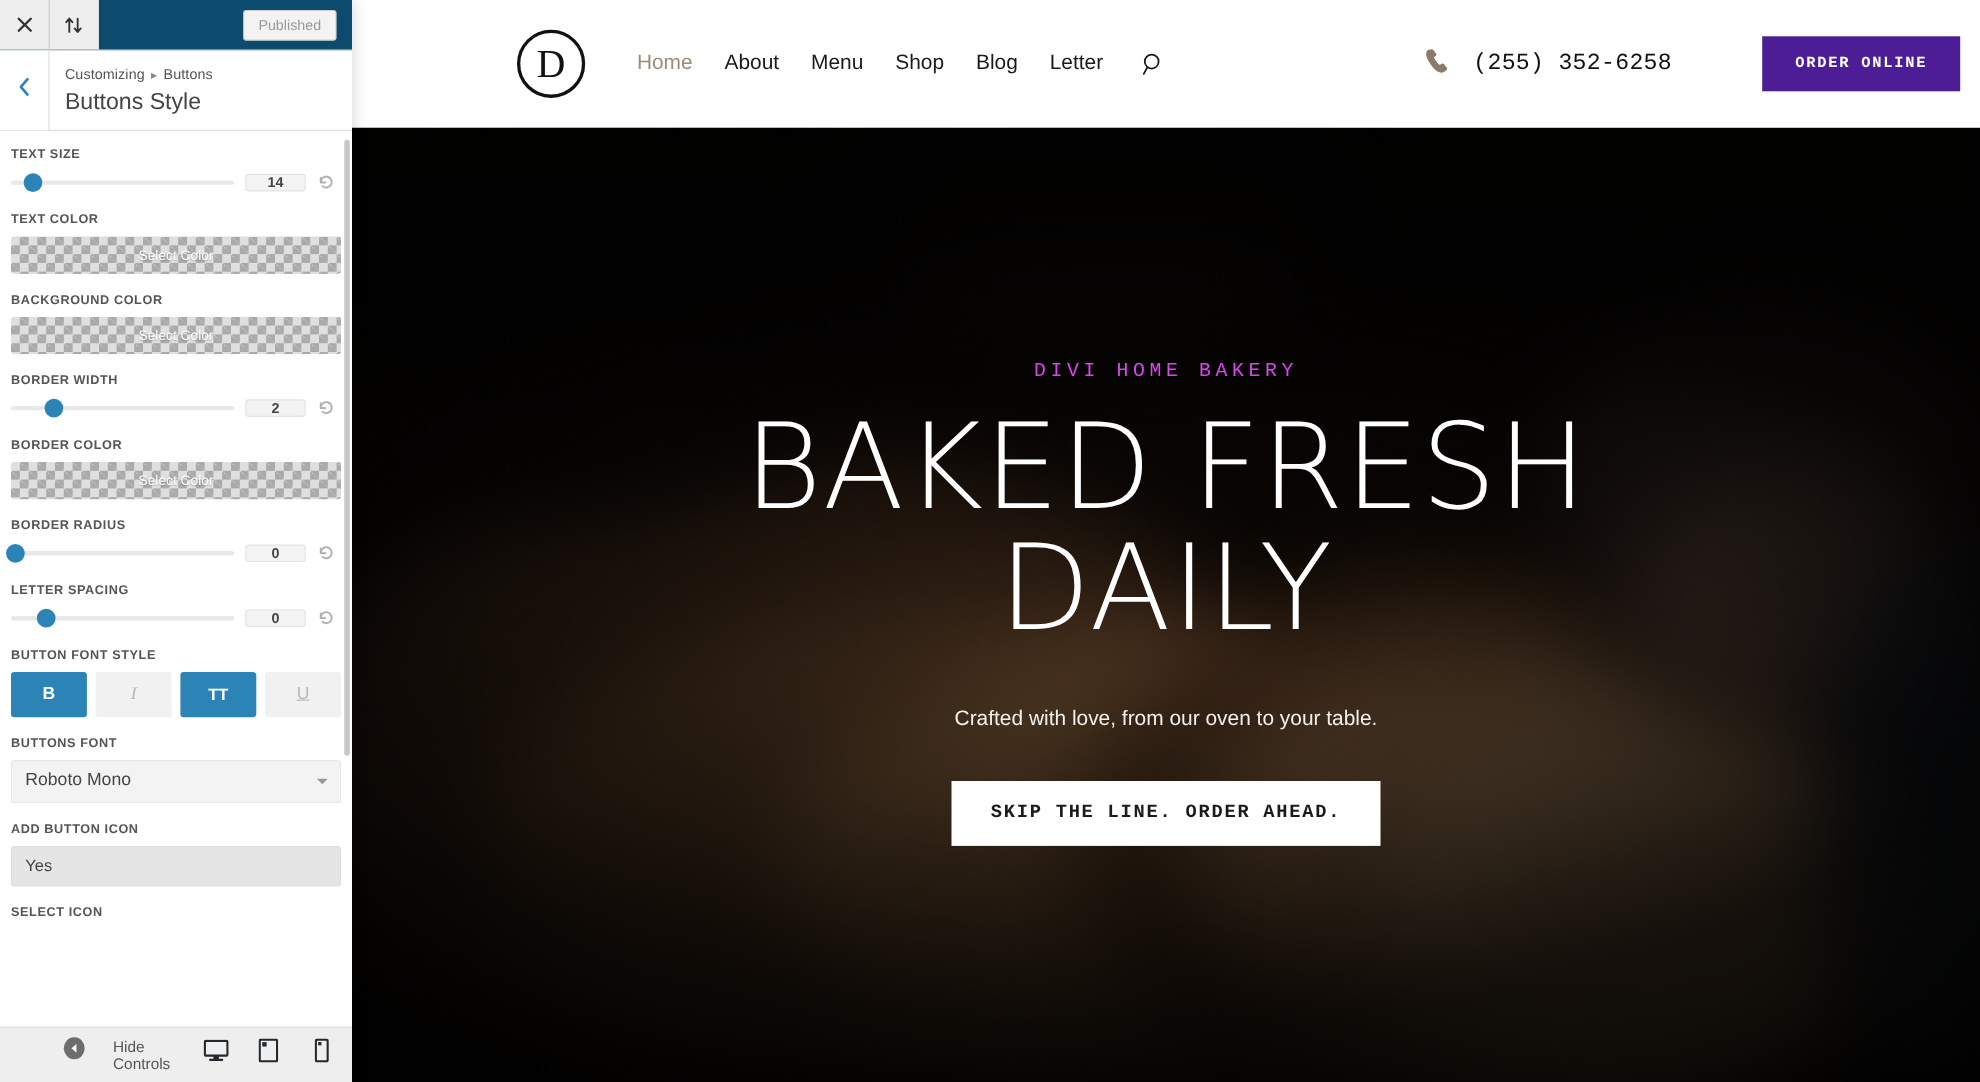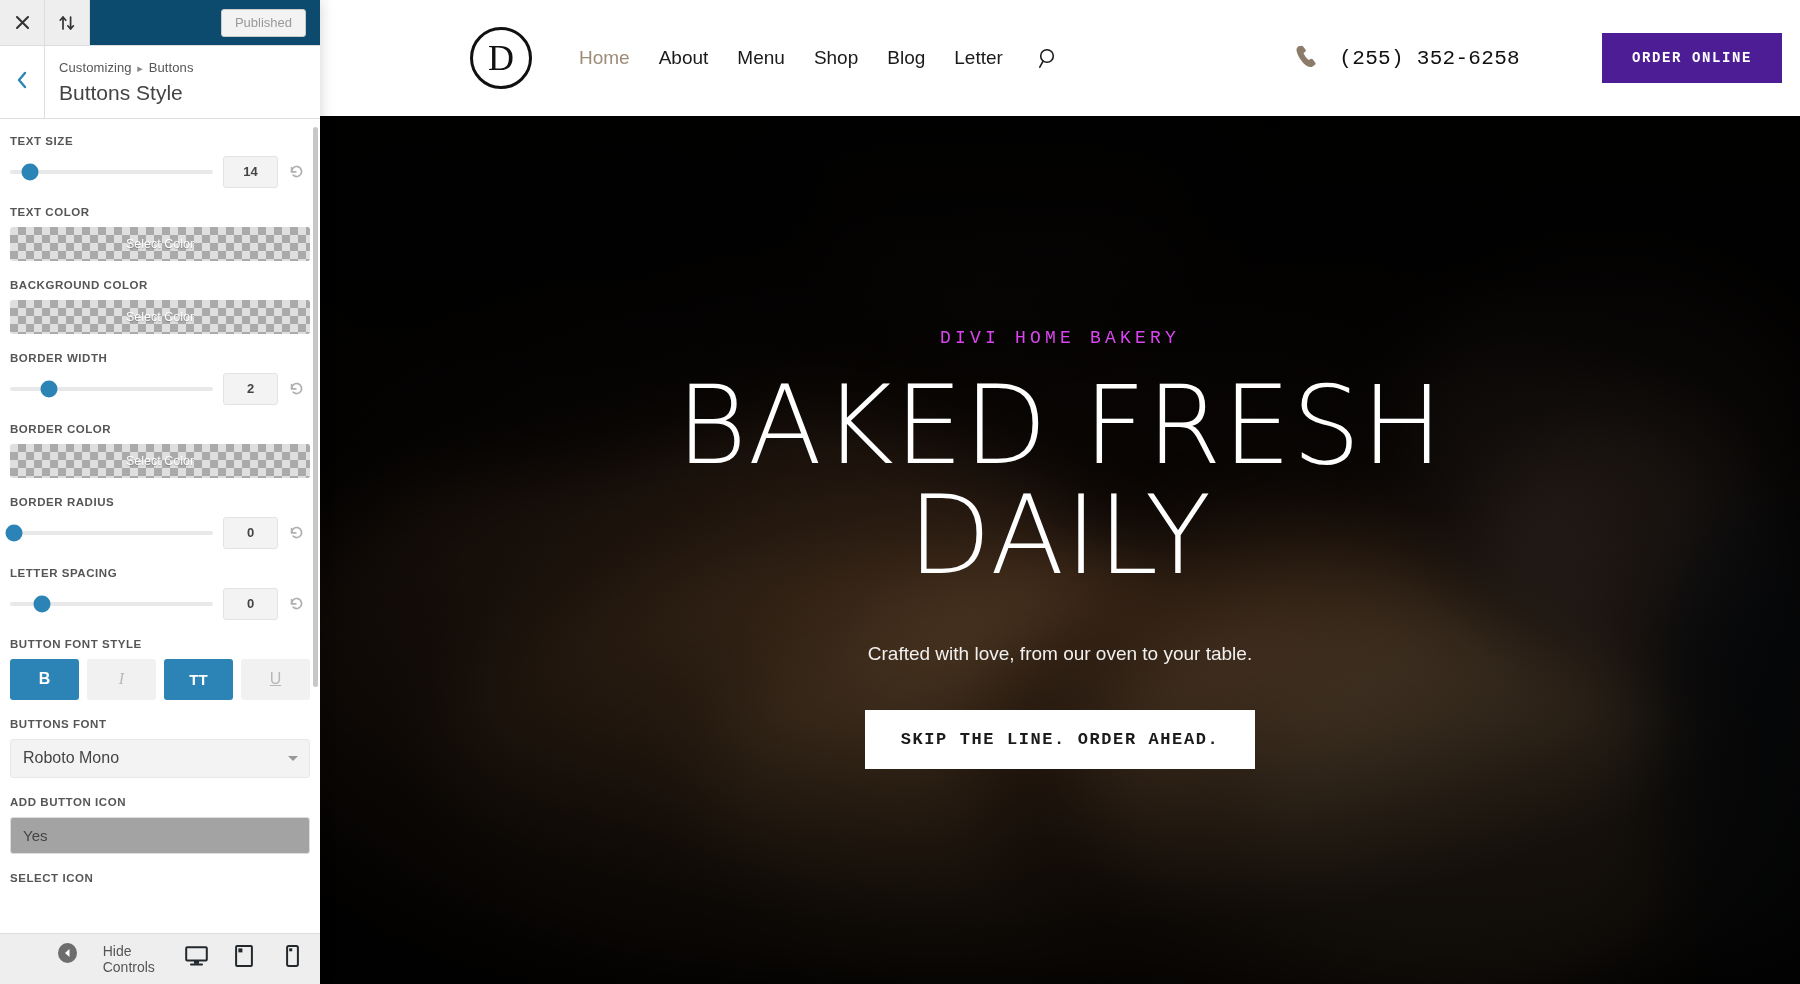--- a/index.html
+++ b/index.html
@@ -86,21 +86,21 @@
   .slider-wrap { flex: 1; position: relative; height: 20px; display:flex; align-items:center; }
   .slider-track {
     width: 100%; height: 4px; border-radius: 2px; background: #e8e8e8;
   }
   .slider-knob {
     position: absolute; top: 50%; transform: translate(-50%,-50%);
     width: 17px; height: 17px; border-radius: 50%;
     background: #2b84b5; cursor: pointer;
   }
   .slider-num {
-    width: 55px; height: 32px; margin-left: 10px;
+    width: 55px; height: 16px; margin-left: 10px;
     background: #f3f3f3; border: 1px solid #e3e3e3; border-radius: 3px;
     display: flex; align-items: center; justify-content: center;
     font-size: 13px; color: #444; font-weight: bold;
   }
   .slider-reset {
     width: 28px; display: flex; align-items: center; justify-content: center;
     cursor: pointer; margin-left: 4px;
   }
 
   
@@ -146,21 +146,21 @@
     padding: 0 12px; position: relative; cursor: pointer;
     font-size: 16px; color: #444;
   }
   .cz-select .caret {
     position: absolute; right: 11px; top: 50%; margin-top: -2px;
     width: 0; height: 0;
     border-left: 5px solid transparent; border-right: 5px solid transparent;
     border-top: 5px solid #999;
   }
   .cz-input {
-    height: 37px; background: #a3a3a3; border: 1px solid #dddddd;
+    height: 37px; background: #e5e5e5; border: 1px solid #dddddd;
     border-radius: 3px; display: flex; align-items: center;
     padding: 0 12px; font-size: 15px; color: #444; cursor: text;
   }
 
   
   .cz-footer {
     height: 51px; min-height: 51px;
     background: #eee; border-top: 1px solid #ddd;
     display: flex; align-items: center;
     padding: 0 14px 0 12px;

